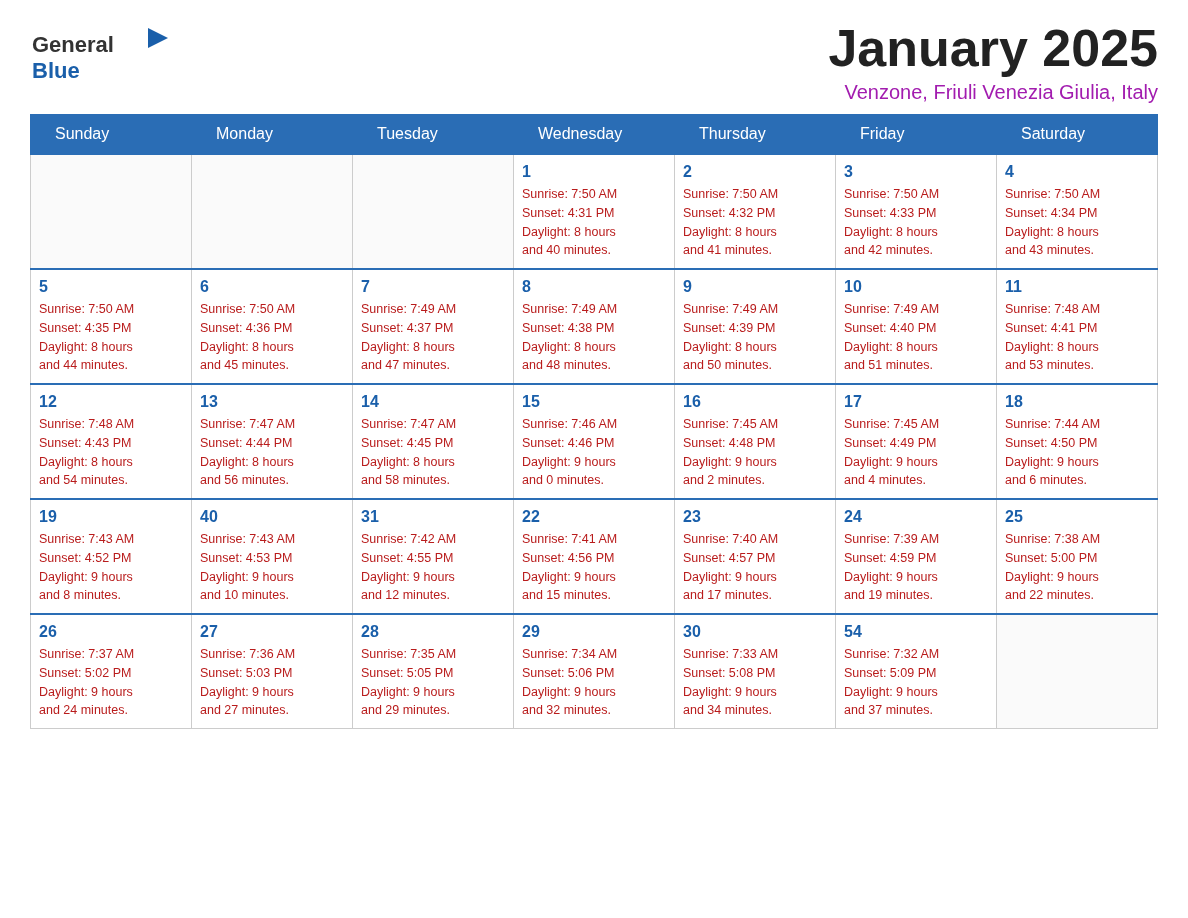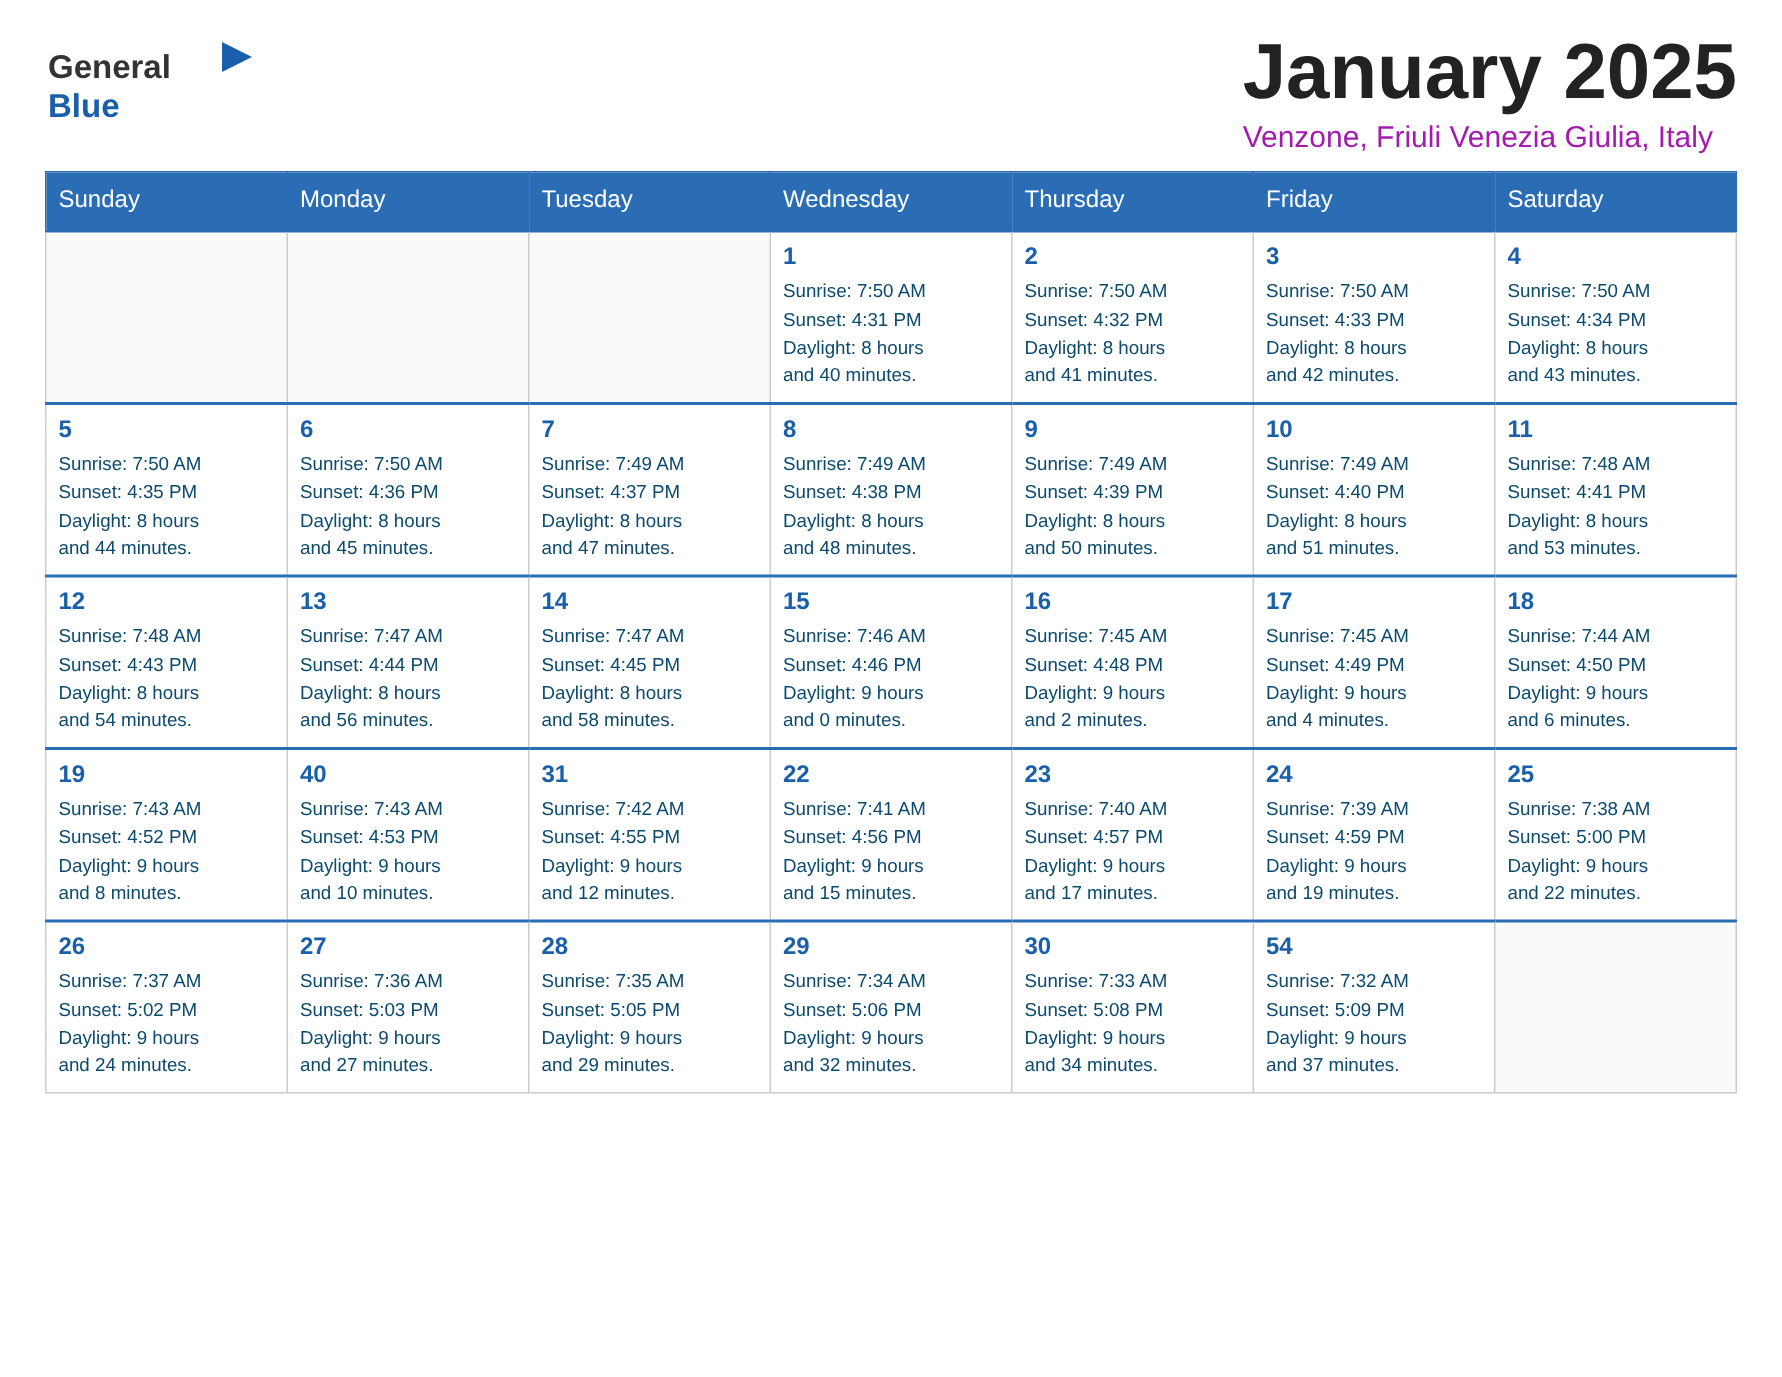--- a/index.html
+++ b/index.html
@@ -14,41 +14,42 @@
       display: flex;
       justify-content: space-between;
       align-items: flex-start;
       margin-bottom: 6px;
     }
     .logo-area {
       display: flex;
       flex-direction: column;
     }
     .title-area {
+      text-align: right;
     }
     .month-title {
       font-size: 52px;
       font-weight: bold;
       color: #222;
       line-height: 1.1;
     }
     .location {
       font-size: 20px;
       color: #a21caf;
       margin-top: 4px;
     }
     .calendar-table {
       width: 100%;
       border-collapse: collapse;
       margin-top: 10px;
     }
     .calendar-table th {
       background-color: #2a6db5;
       color: #fff;
-      padding: 10px 8px;
+      padding: 10px 24px;
       text-align: left;
       font-size: 16px;
       font-weight: normal;
       border: 1px solid #2a6db5;
     }
     .calendar-table td {
       vertical-align: top;
       padding: 8px;
       border: 1px solid #ccc;
       width: calc(100% / 7);
@@ -58,21 +59,21 @@
     }
     .day-number {
       font-size: 16px;
       font-weight: bold;
       color: #1a5faa;
       display: block;
       margin-bottom: 4px;
     }
     .day-info {
       font-size: 12.5px;
-      color: #0c4a6e;
+      color: #b91c1c;
       line-height: 1.5;
     }
     .empty-cell {
       background: #fafafa;
     }
     tr.week-row td {
       border-top: 2px solid #2a6db5;
     }
   </style>
 </head>

